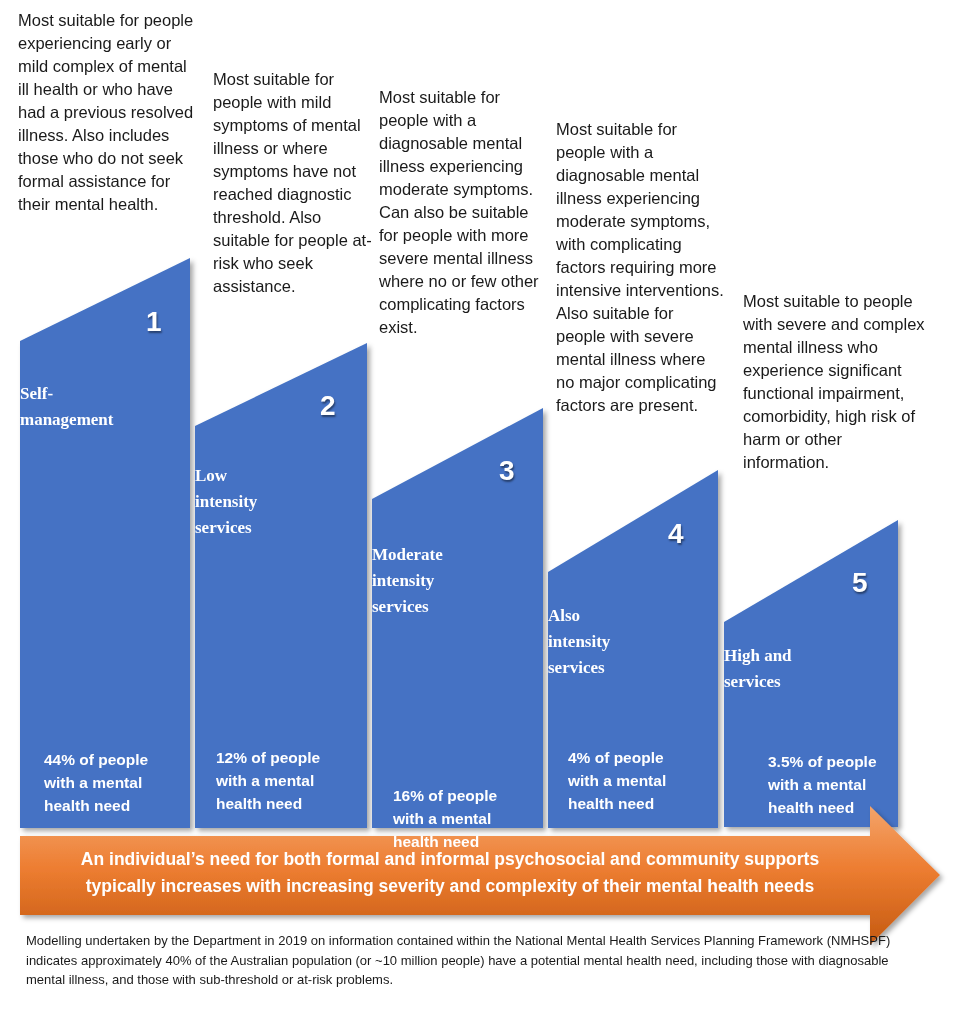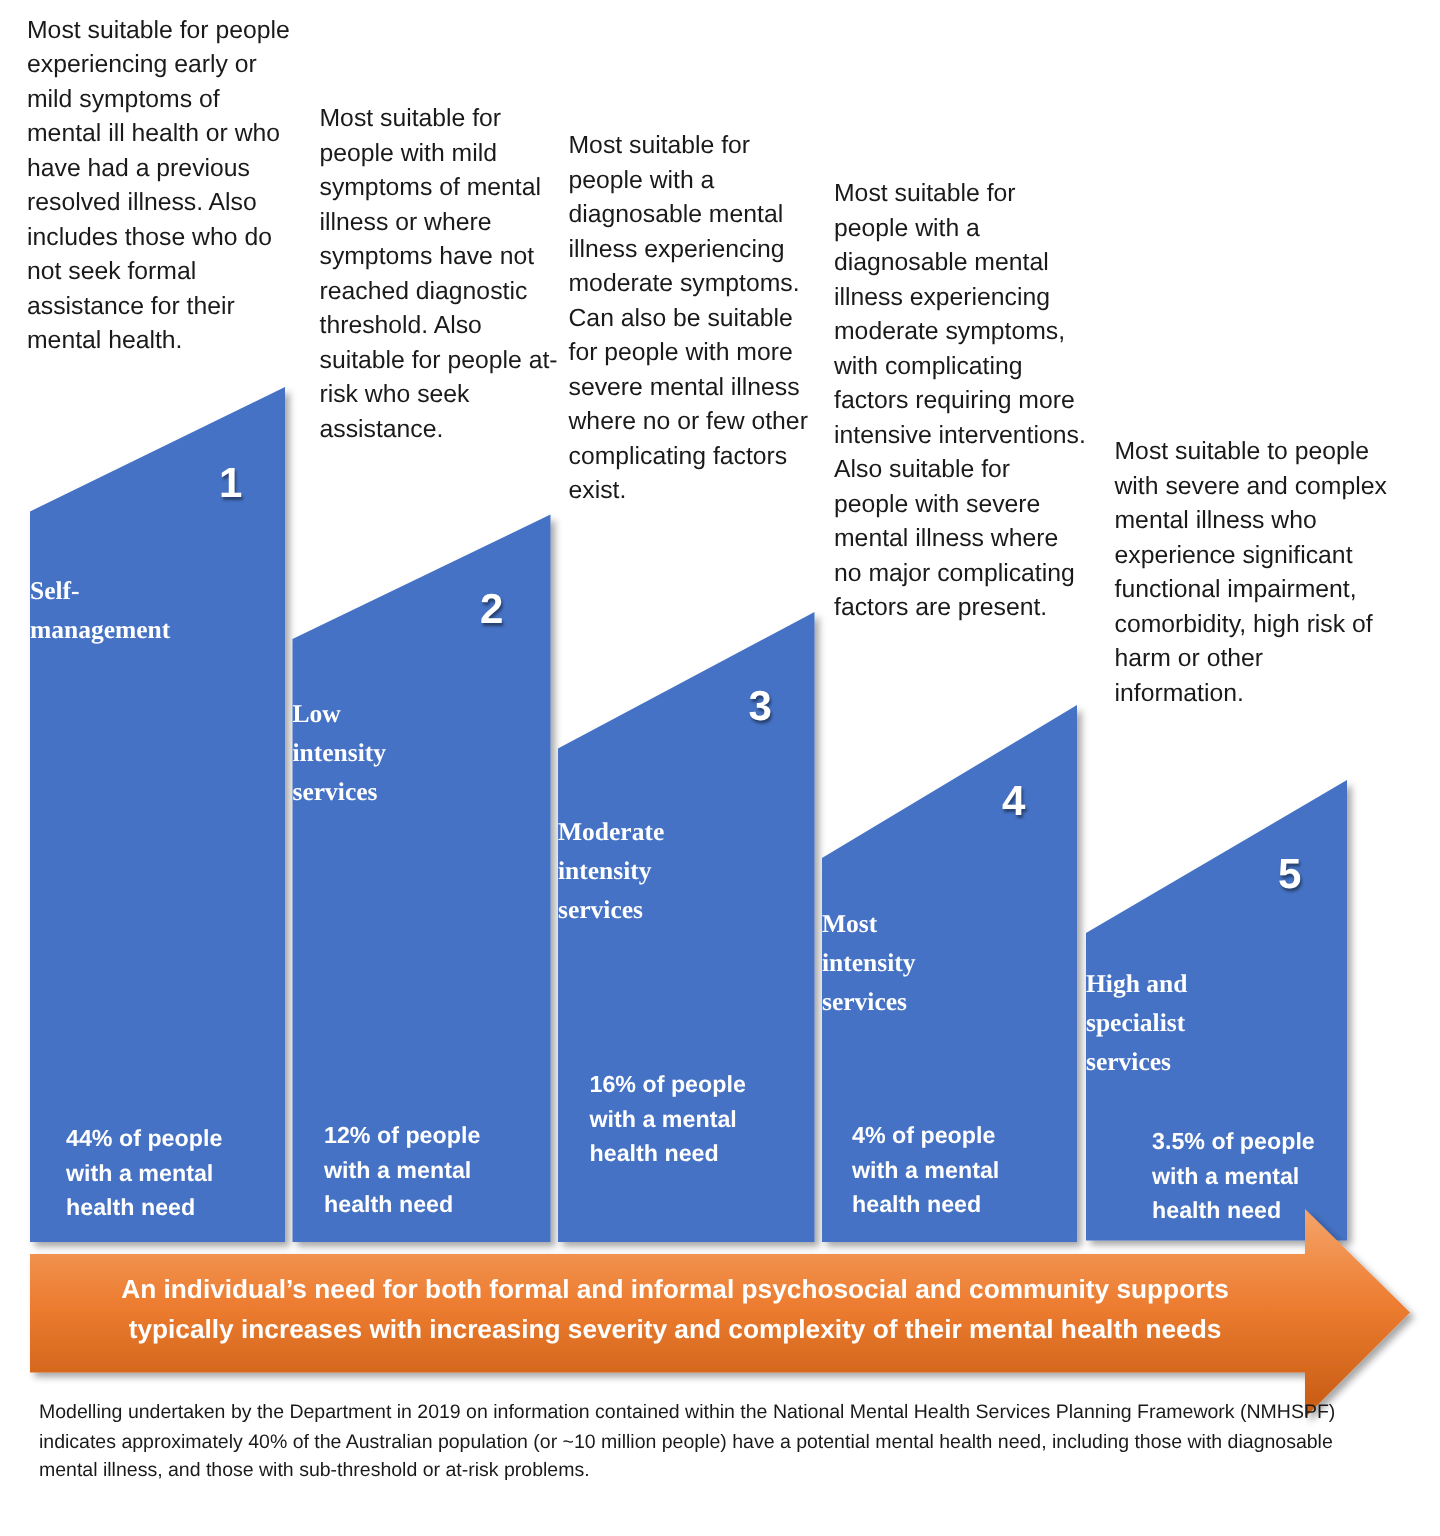--- a/index.html
+++ b/index.html
@@ -17,21 +17,21 @@
   .col-num { position:absolute; color:#ffffff; font-weight:bold; font-size:28px;
              text-shadow:1px 2px 2px rgba(0,0,0,0.45); }
   .col-pct { position:absolute; color:#ffffff; font-weight:bold; font-size:15.5px; line-height:23px; }
   .banner { position:absolute; left:40px; top:846px; width:820px; text-align:center;
             color:#ffffff; font-weight:bold; font-size:17.5px; line-height:27px; }
   .foot { position:absolute; left:26px; top:931px; width:880px; font-size:13px; line-height:19.5px; color:#1a1a1a; margin:0; }
 </style>
 </head>
 <body>
 
-<p class="desc" id="d1">Most suitable for people experiencing early or mild symptoms of mental ill health or who have had a previous resolved illness. Also includes those who do not seek formal assistance for their mental health.</p>
+<p class="desc" id="d1">Most suitable for people experiencing early or mild complex of mental ill health or who have had a previous resolved illness. Also includes those who do not seek formal assistance for their mental health.</p>
 <p class="desc" id="d2">Most suitable for people with mild symptoms of mental illness or where symptoms have not reached diagnostic threshold. Also suitable for people at-risk who seek assistance.</p>
 <p class="desc" id="d3">Most suitable for people with a diagnosable mental illness experiencing moderate symptoms. Can also be suitable for people with more severe mental illness where no or few other complicating factors exist.</p>
 <p class="desc" id="d4">Most suitable for people with a diagnosable mental illness experiencing moderate symptoms, with complicating factors requiring more intensive interventions. Also suitable for people with severe mental illness where no major complicating factors are present.</p>
 <p class="desc" id="d5">Most suitable to people with severe and complex mental illness who experience significant functional impairment, comorbidity, high risk of harm or other information.</p>
 
 <svg id="diagram" width="960" height="1024" viewBox="0 0 960 1024">
   <defs>
     <filter id="shadow" x="-10%" y="-10%" width="130%" height="130%">
       <feDropShadow dx="3" dy="3" stdDeviation="2.5" flood-color="#000" flood-opacity="0.35"></feDropShadow>
     </filter>
@@ -65,41 +65,40 @@
   <div>Low</div>
   <div>intensity</div>
   <div>services</div>
 </div>
 <div class="col-title" style="left:372px; top:542px; width:171px;">
   <div>Moderate</div>
   <div>intensity</div>
   <div>services</div>
 </div>
 <div class="col-title" style="left:548px; top:603px; width:170px;">
-  <div>Most</div>
+  <div>Also</div>
   <div>intensity</div>
   <div>services</div>
 </div>
 <div class="col-title" style="left:724px; top:643px; width:174px;">
   <div>High and</div>
-  <div>specialist</div>
   <div>services</div>
 </div>
 
 <div class="col-pct" style="left:44px; top:748px;">
   <div>44% of people</div>
   <div>with a mental</div>
   <div>health need</div>
 </div>
 <div class="col-pct" style="left:216px; top:746px;">
   <div>12% of people</div>
   <div>with a mental</div>
   <div>health need</div>
 </div>
-<div class="col-pct" style="left:393px; top:712px;">
+<div class="col-pct" style="left:393px; top:784px;">
   <div>16% of people</div>
   <div>with a mental</div>
   <div>health need</div>
 </div>
 <div class="col-pct" style="left:568px; top:746px;">
   <div>4% of people</div>
   <div>with a mental</div>
   <div>health need</div>
 </div>
 <div class="col-pct" style="left:768px; top:750px;">

